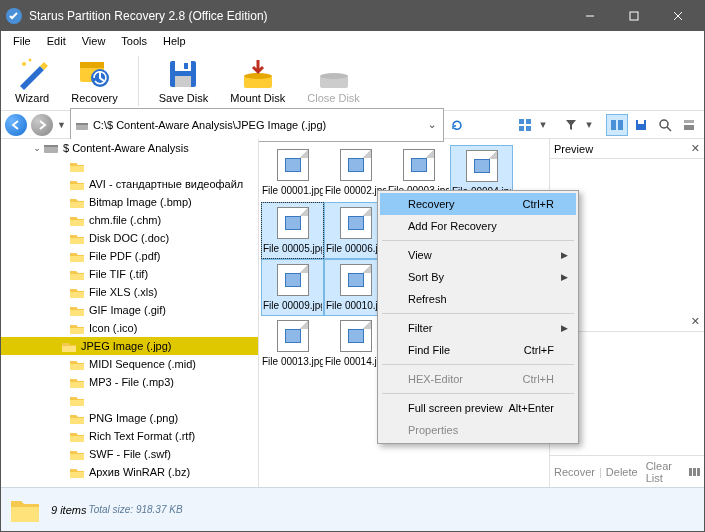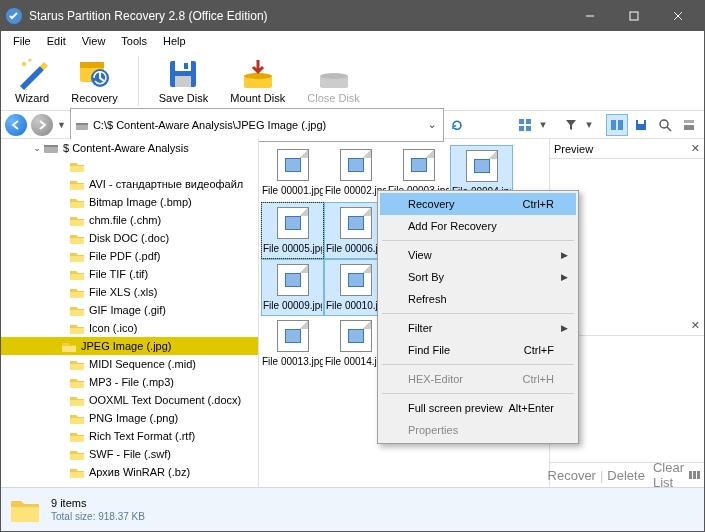--- a/index.html
+++ b/index.html
@@ -43,25 +43,25 @@
 .file-item { width: 63px; display: flex; flex-direction: column; align-items: center; padding: 4px 1px; gap: 4px; }
 .file-item.selected { background: #cde8ff; border: 1px solid #7ab8e6; }
 .file-item.focused { outline: 1px dotted #333; outline-offset: -1px; }
 .file-thumb { width: 32px; height: 32px; background: #fff; border: 1px solid #888; display: flex; align-items: center; justify-content: center; position: relative; }
 .file-thumb::before { content: ""; position: absolute; top: 0; right: 0; width: 8px; height: 8px; background: linear-gradient(135deg, #fff 50%, #ccc 50%); }
 .file-thumb .picto { width: 16px; height: 14px; background: #8db8e8; border: 1px solid #3a78c0; }
 .file-item .fname { font-size: 10px; text-align: center; white-space: nowrap; overflow: hidden; width: 100%; }
 .right-panel { width: 155px; border-left: 1px solid #e0e0e0; display: flex; flex-direction: column; }
 .panel-hdr { height: 20px; display: flex; align-items: center; justify-content: space-between; padding: 0 4px; border-bottom: 1px solid #e0e0e0; font-size: 11px; gap: 40px; }
 .panel-body { flex: 1; }
-.panel-actions { height: 25px; border-top: 1px solid #e0e0e0; display: flex; align-items: center; justify-content: flex-end; gap: 2px; padding: 0 4px; font-size: 13px; color: #888; }
+.panel-actions { height: 32px; border-top: 1px solid #e0e0e0; display: flex; align-items: center; justify-content: flex-end; gap: 2px; padding: 0 4px; font-size: 11px; color: #888; }
 .panel-actions .sep { color: #ccc; margin: 0 2px; }
 .status { height: 44px; background: #eef5fc; border-top: 1px solid #d0d8e0; display: flex; align-items: center; padding: 0 8px; gap: 10px; }
 .status .big-folder { width: 32px; height: 30px; }
-.status .info { display: flex; flex-direction: column; gap: 2px; }
+.status .info { display: flex; gap: 2px; font-style: italic; }
 .status .info .l1 { color: #000; }
 .status .info .l2 { color: #5a7a9a; font-size: 10px; }
 .ctx-menu { position: absolute; left: 377px; top: 190px; width: 202px; background: #f0f0f0; border: 1px solid #a0a0a0; box-shadow: 3px 3px 6px rgba(0,0,0,0.3); z-index: 100; padding: 2px; font-size: 11px; }
 .ctx-row { height: 22px; display: flex; align-items: center; padding: 0 24px 0 28px; position: relative; }
 .ctx-row.hl { background: #91c9f7; }
 .ctx-row.disabled { color: #888; }
 .ctx-row .shortcut { position: absolute; right: 22px; }
 .ctx-row .sub { position: absolute; right: 8px; color: #444; font-size: 9px; }
 .ctx-sep { height: 1px; background: #d0d0d0; margin: 3px 2px; }
 svg { display: block; }
@@ -379,21 +379,20 @@
             <span style="margin-left:4px">MP3 - File (.mp3)</span>
           </div>
           <div class="tree-row indent-1">
             <span class="twisty"></span>
             <span>
               <svg width="16" height="13">
                 <path d="M1 3h6l2 2h6v7H1z" fill="#ffe27a"></path>
                 <path d="M1 3h6l2 2h6v1H1z" fill="#f5c94f"></path>
               </svg>
             </span>
-            <span style="margin-left:4px">OOXML Text Document (.docx)</span>
           </div>
           <div class="tree-row indent-1">
             <span class="twisty"></span>
             <span>
               <svg width="16" height="13">
                 <path d="M1 3h6l2 2h6v7H1z" fill="#ffe27a"></path>
                 <path d="M1 3h6l2 2h6v1H1z" fill="#f5c94f"></path>
               </svg>
             </span>
             <span style="margin-left:4px">PNG Image (.png)</span>

